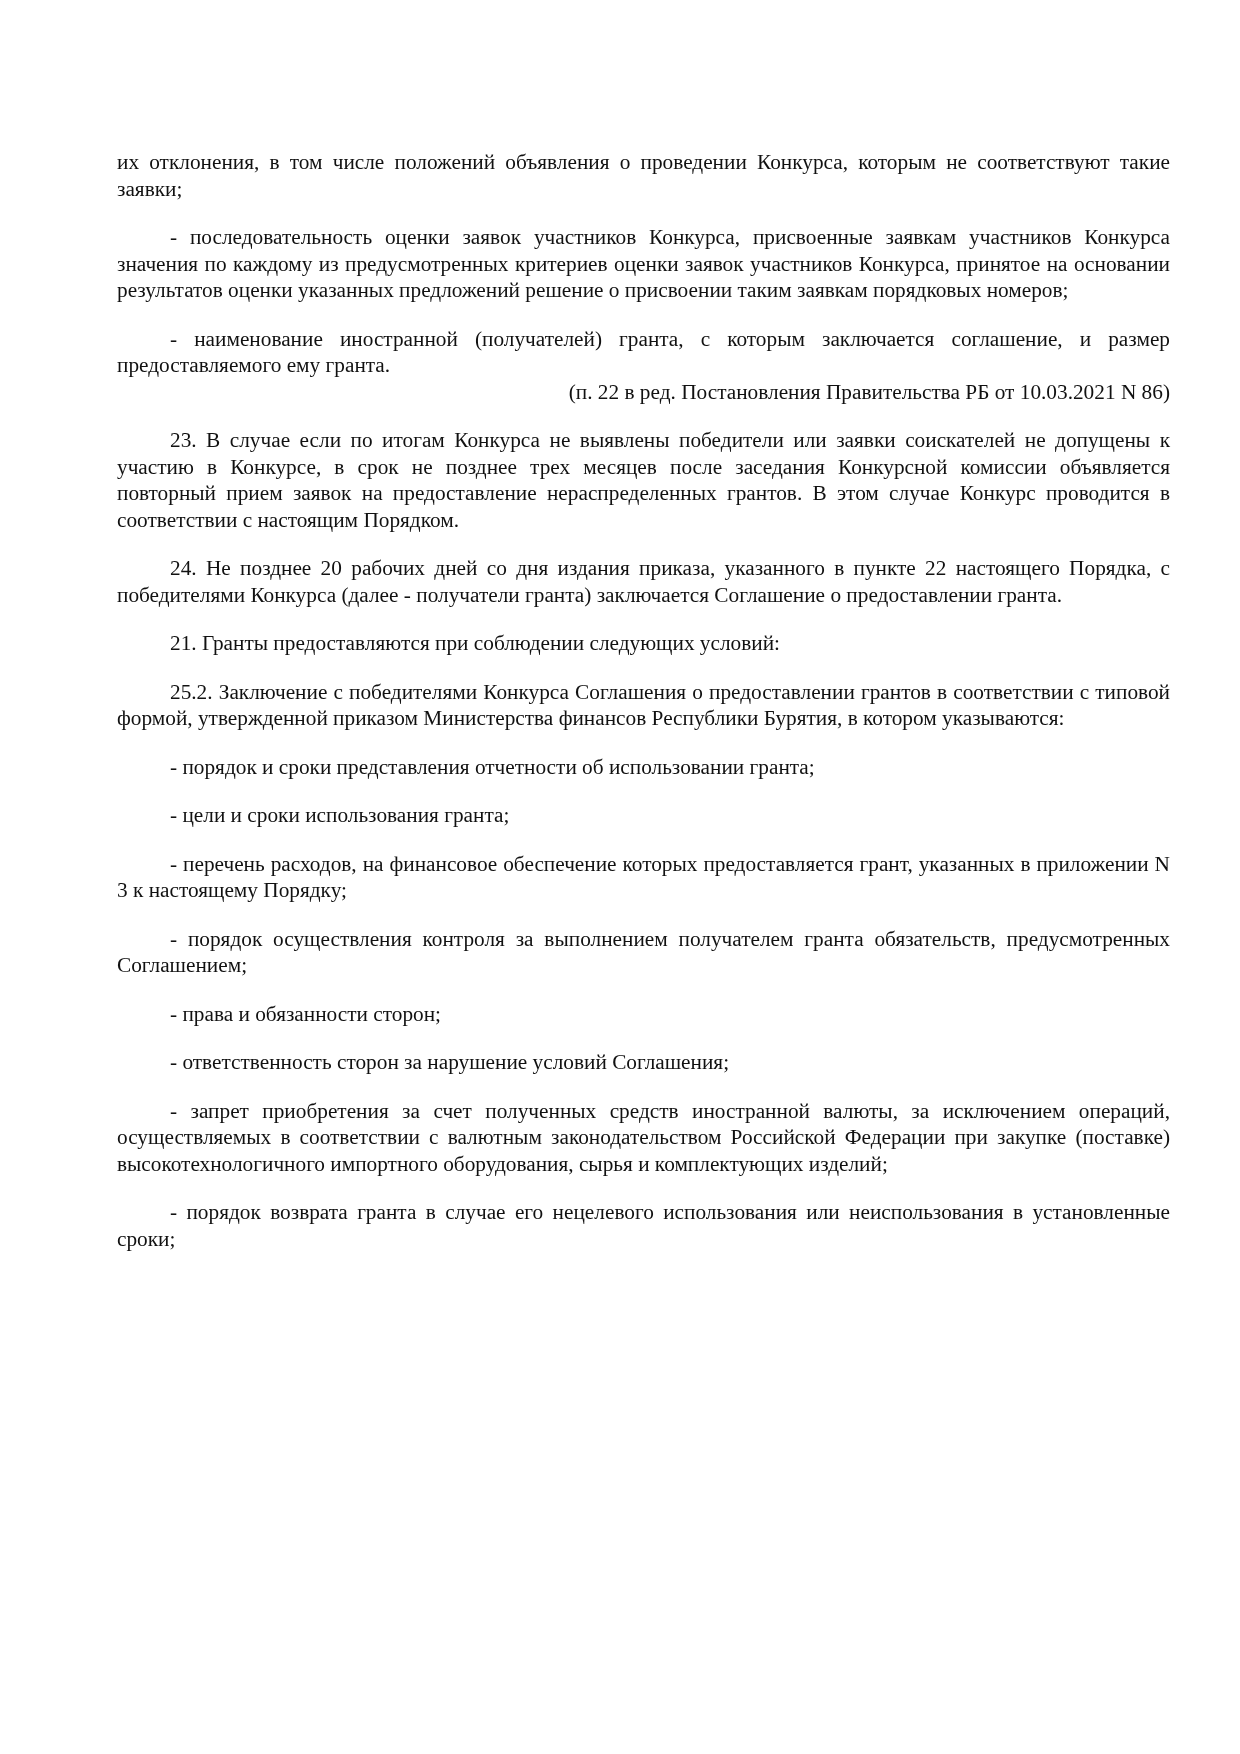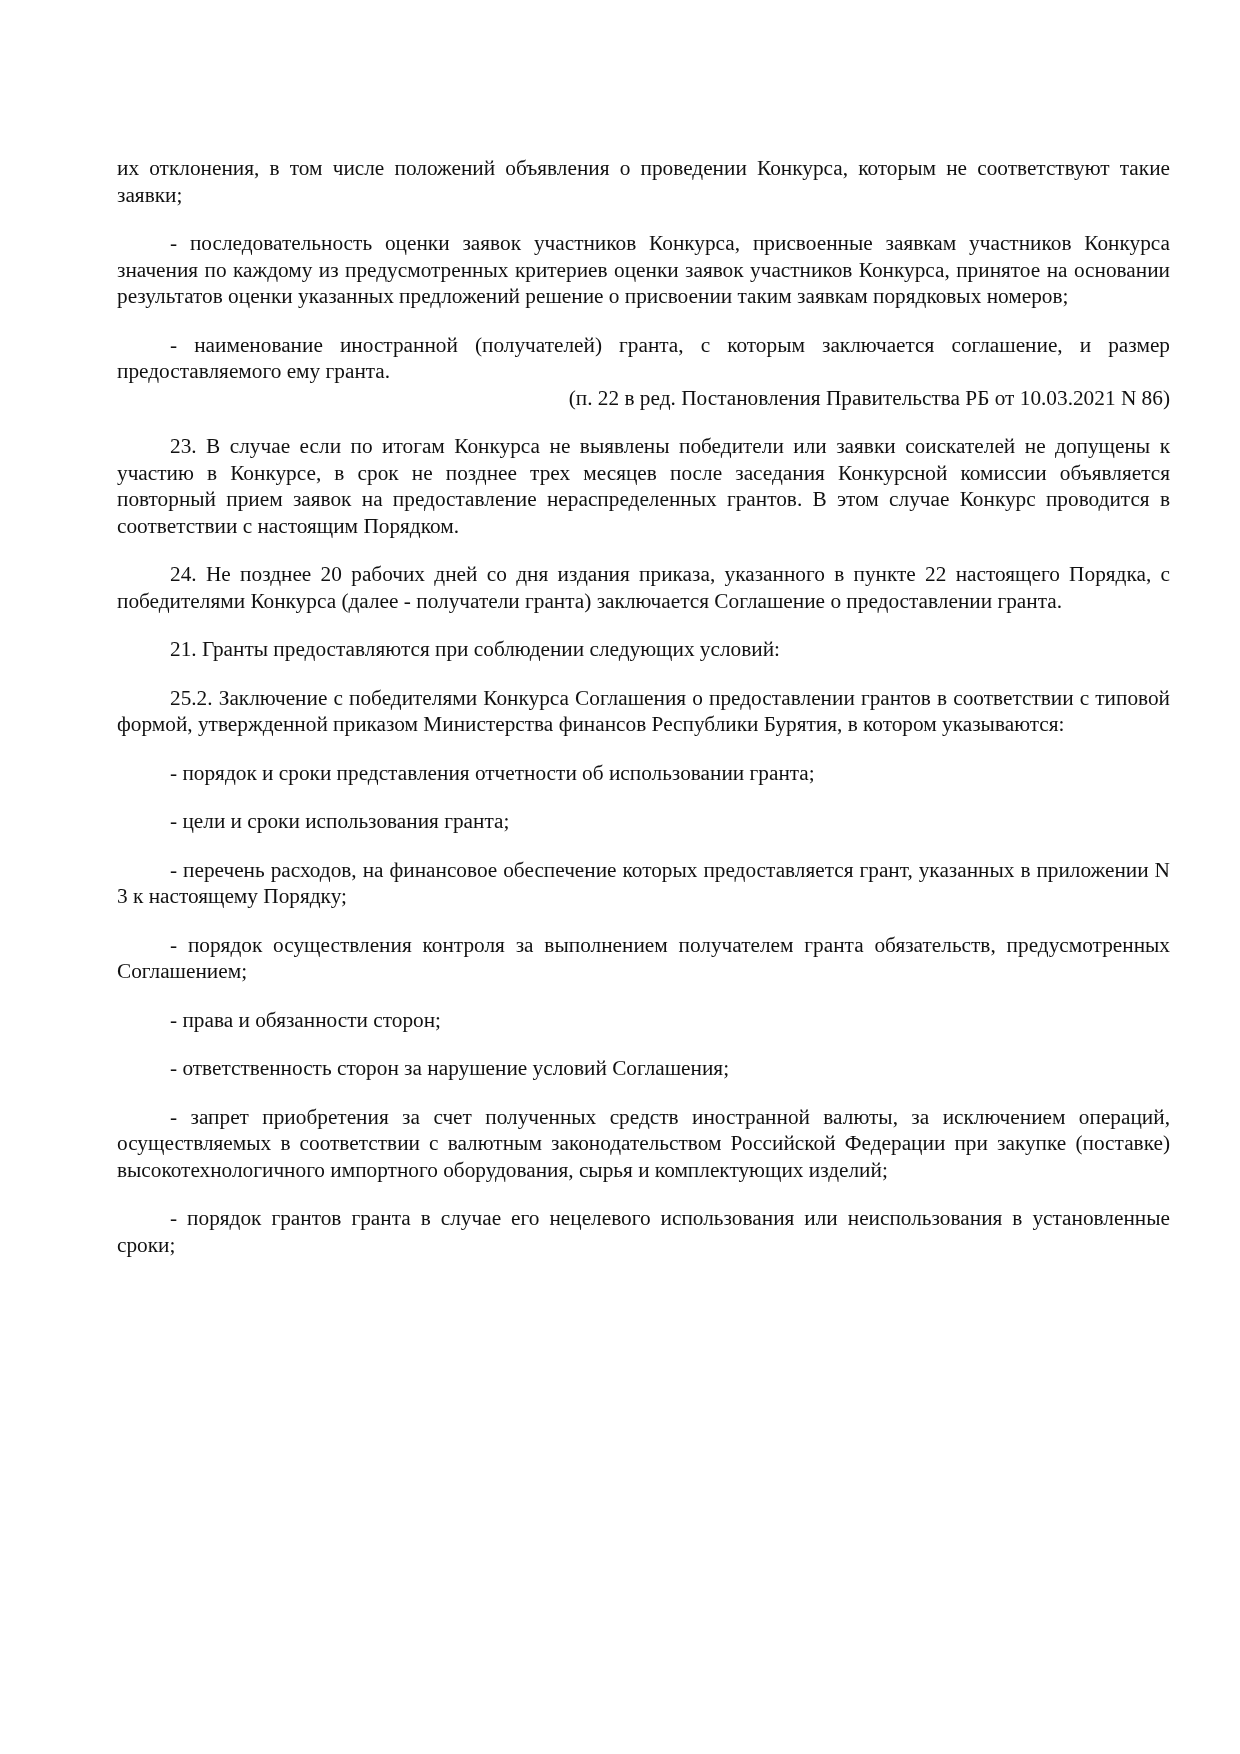--- a/index.html
+++ b/index.html
@@ -18,21 +18,21 @@
       left: 117px;
       top: 145px;
       width: 1053px;
       font-family: "Liberation Serif", "DejaVu Serif", serif;
       font-size: 21.3px;
       line-height: 26.5px;
       color: #111111;
       text-align: justify;
     }
     .para {
-      margin: 10px 0 22px 0;
+      margin: 4px 0 22px 0;
       text-indent: 0;
     }
     .para.indent {
       text-indent: 53px;
     }
     .para.tight {
       margin-bottom: 0;
     }
     .note {
       margin: 0 0 22px 0;
@@ -51,14 +51,14 @@
   <p class="para indent">24. Не позднее 20 рабочих дней со дня издания приказа, указанного в пункте 22 настоящего Порядка, с победителями Конкурса (далее - получатели гранта) заключается Соглашение о предоставлении гранта.</p>
   <p class="para indent">21. Гранты предоставляются при соблюдении следующих условий:</p>
   <p class="para indent">25.2. Заключение с победителями Конкурса Соглашения о предоставлении грантов в соответствии с типовой формой, утвержденной приказом Министерства финансов Республики Бурятия, в котором указываются:</p>
   <p class="para indent">- порядок и сроки представления отчетности об использовании гранта;</p>
   <p class="para indent">- цели и сроки использования гранта;</p>
   <p class="para indent">- перечень расходов, на финансовое обеспечение которых предоставляется грант, указанных в приложении N 3 к настоящему Порядку;</p>
   <p class="para indent">- порядок осуществления контроля за выполнением получателем гранта обязательств, предусмотренных Соглашением;</p>
   <p class="para indent">- права и обязанности сторон;</p>
   <p class="para indent">- ответственность сторон за нарушение условий Соглашения;</p>
   <p class="para indent">- запрет приобретения за счет полученных средств иностранной валюты, за исключением операций, осуществляемых в соответствии с валютным законодательством Российской Федерации при закупке (поставке) высокотехнологичного импортного оборудования, сырья и комплектующих изделий;</p>
-  <p class="para indent">- порядок грантов гранта в случае его нецелевого использования или неиспользования в установленные сроки;</p>
+  <p class="para indent">- порядок возврата гранта в случае его нецелевого использования или неиспользования в установленные сроки;</p>
 </div>
 
 </body></html>

